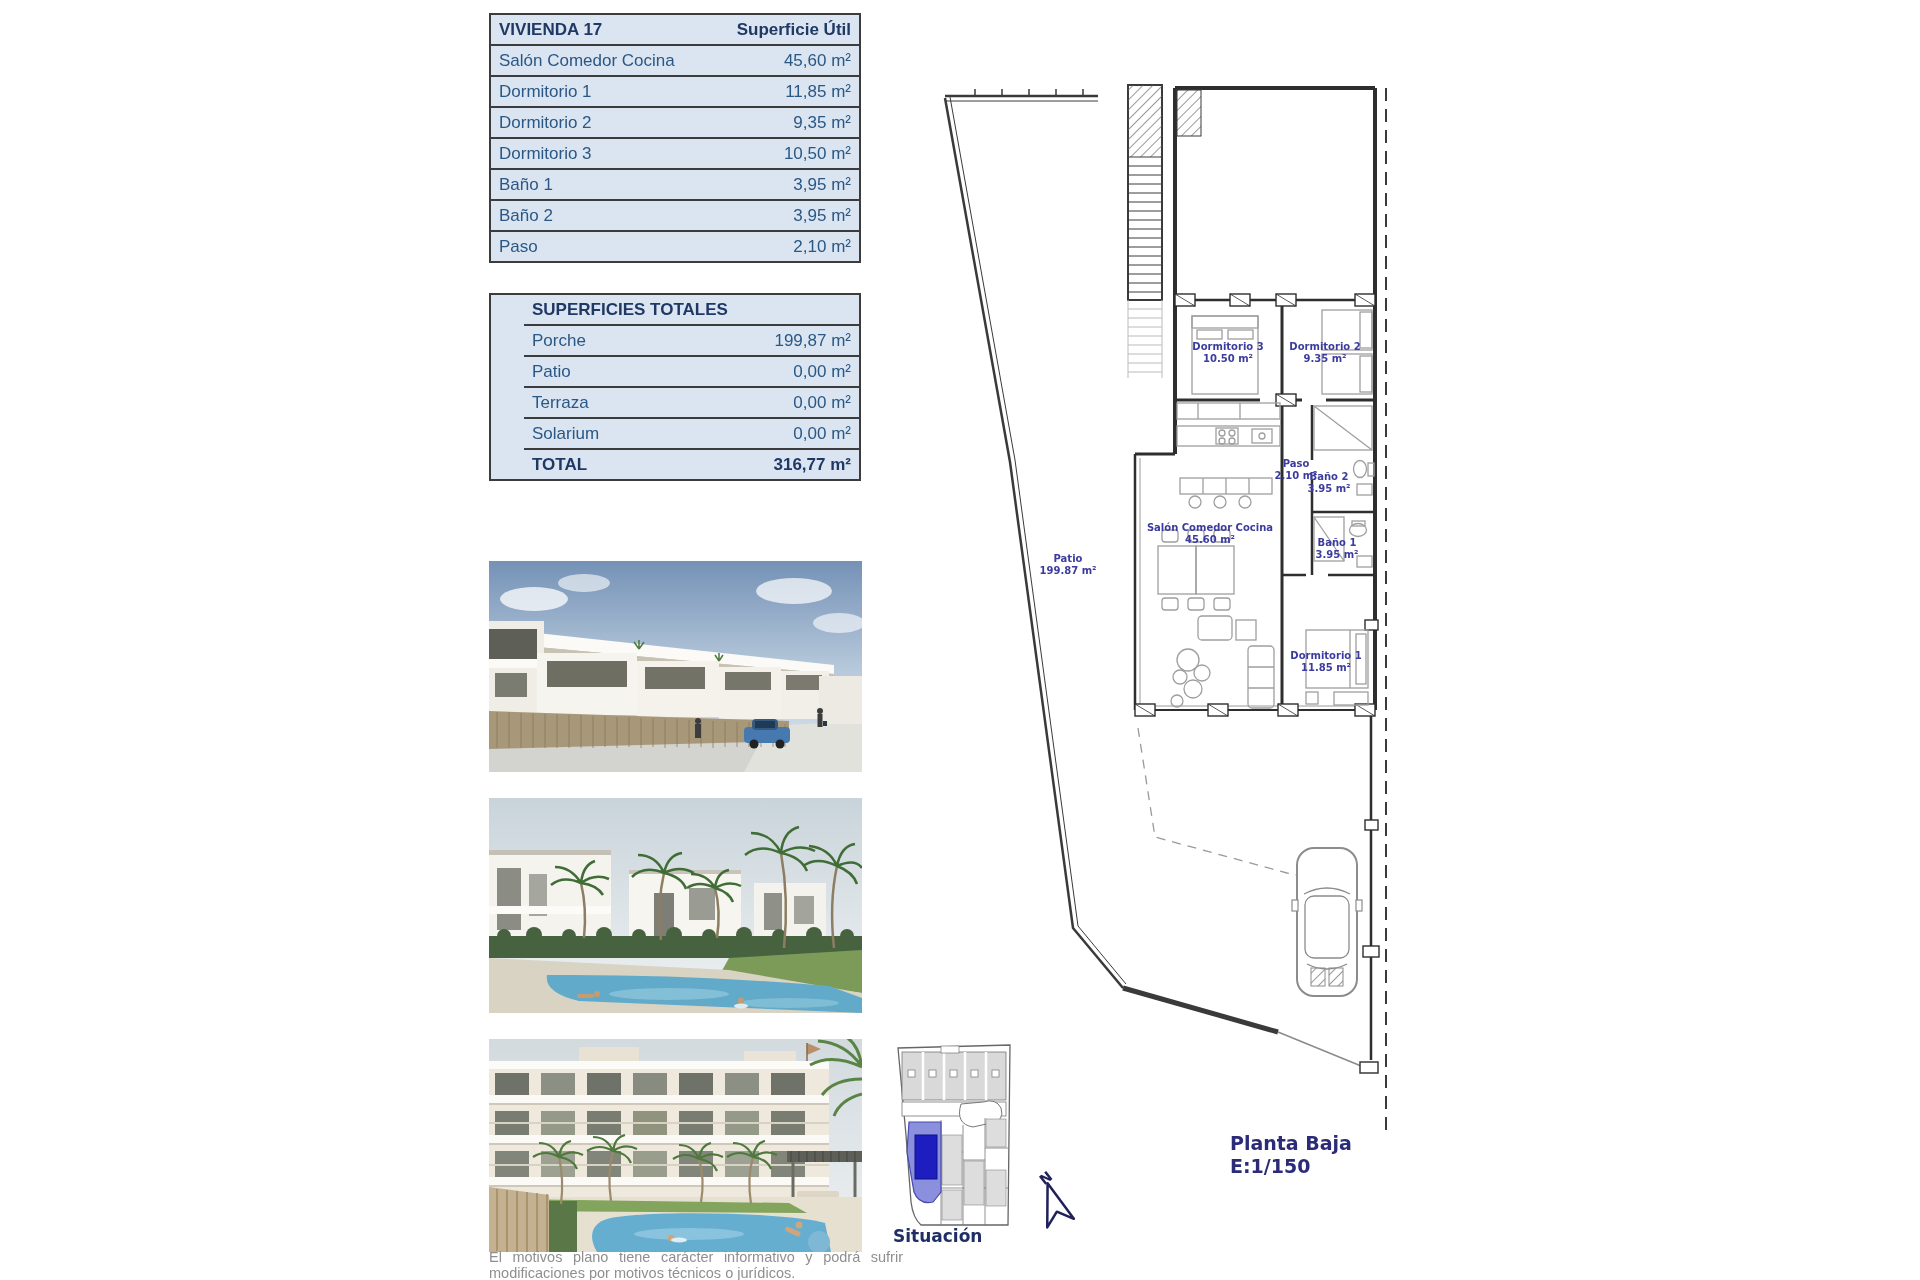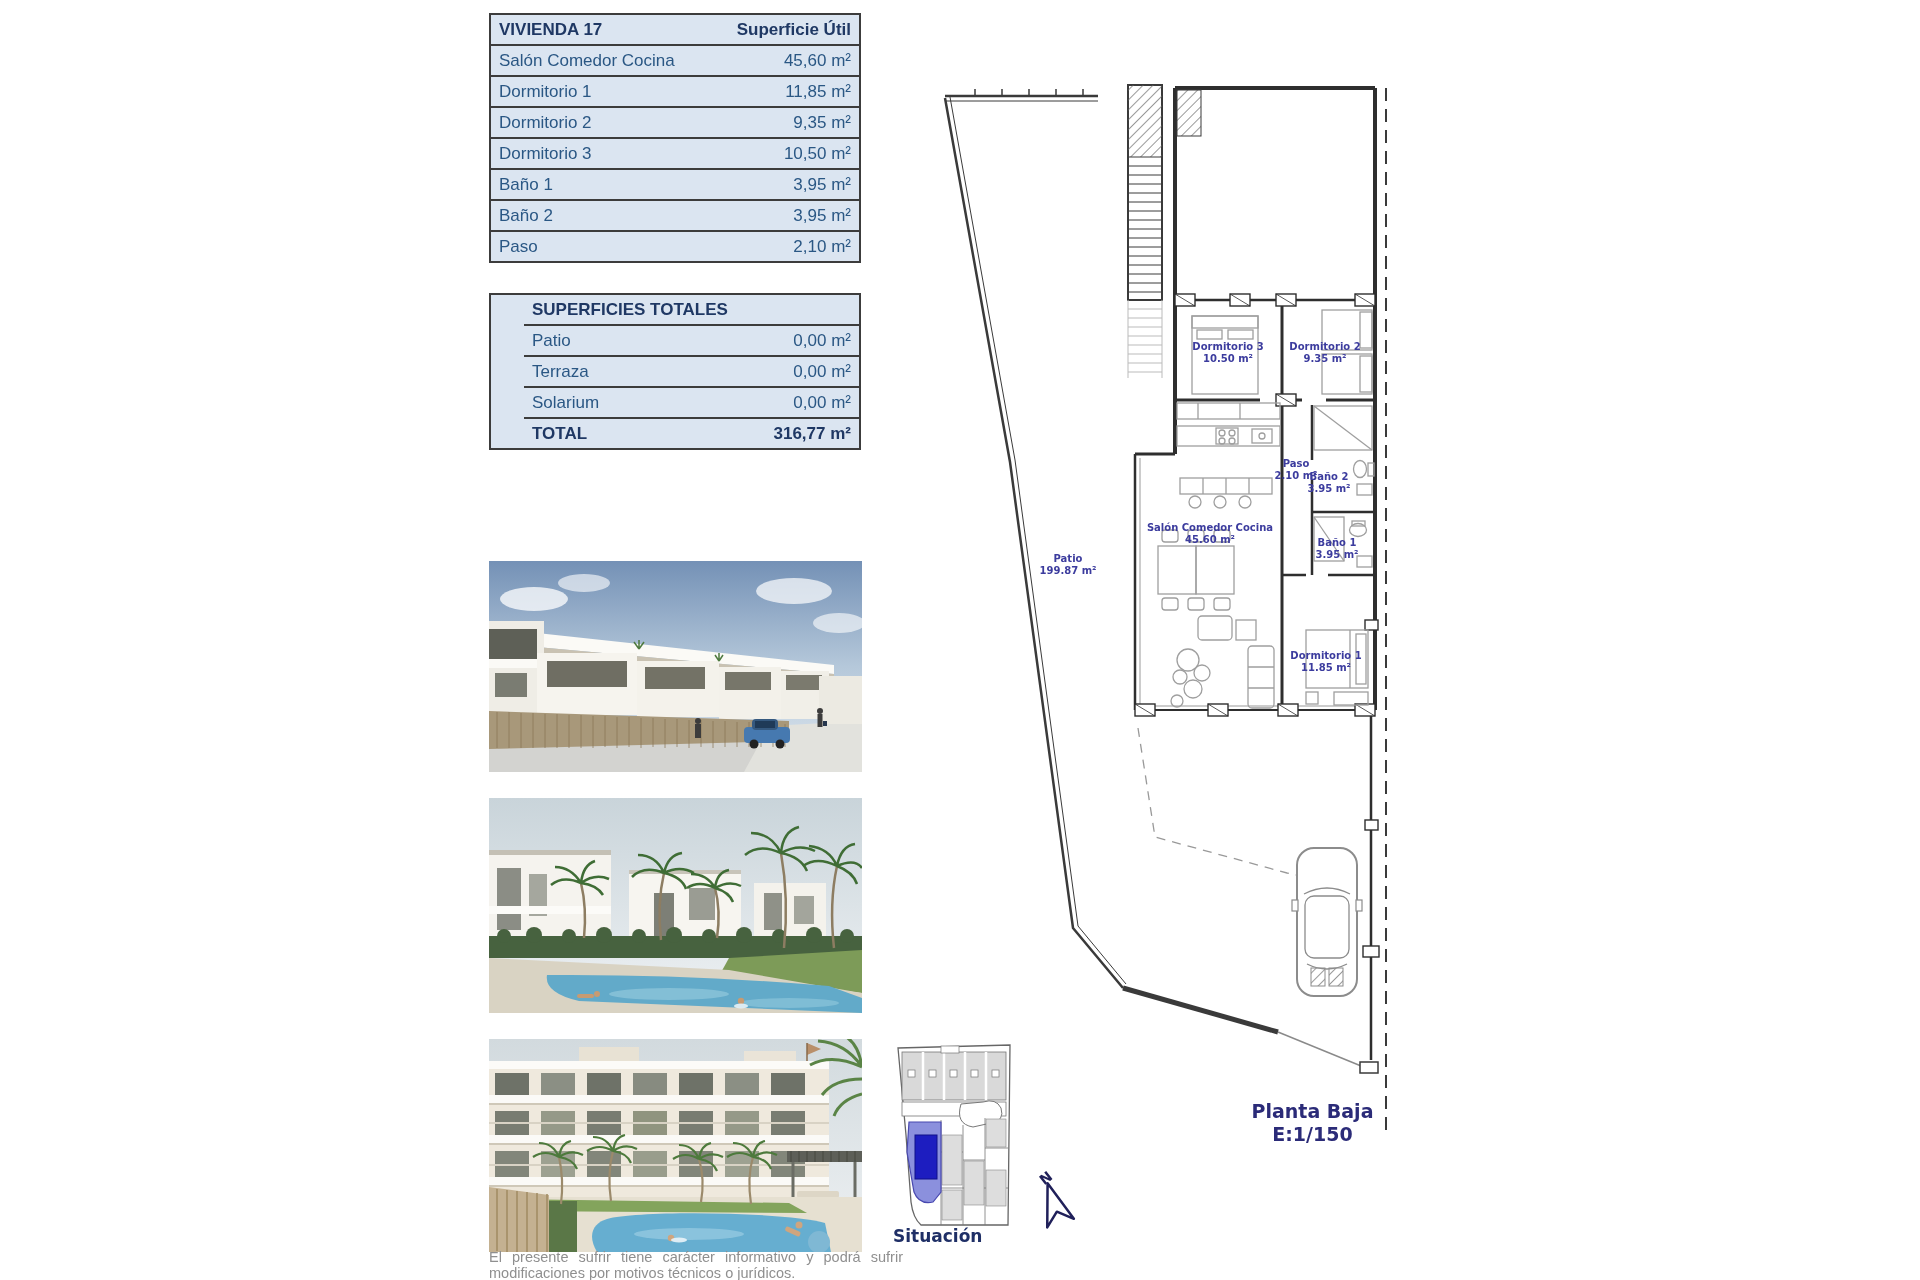--- a/index.html
+++ b/index.html
@@ -21,21 +21,21 @@
   .photo svg{display:block;}
   .p1{top:561px;height:211px;}
   .p2{top:798px;height:215px;}
   .p3{top:1039px;height:213px;}
   
   .plan{position:absolute;left:930px;top:60px;width:480px;height:1080px;}
   .plan svg.plan-svg{position:absolute;left:0;top:0;}
   .rlabel{position:absolute;text-align:center;font-family:"DejaVu Sans",sans-serif;
           font-size:10px;font-weight:bold;color:#3c3c9e;line-height:12px;}
   .rlabel span{display:block;}
-  .plan-caption{position:absolute;left:300px;top:1040px;width:165px;text-align:center;
+  .plan-caption{position:absolute;left:300px;top:1072px;width:165px;text-align:left;
           font-family:"DejaVu Sans",sans-serif;font-size:19px;font-weight:bold;color:#2b2b78;line-height:23px;}
   .plan-caption div{white-space:nowrap;}
   
   .sitmap{position:absolute;left:893px;top:1040px;width:120px;height:190px;}
   .sit-label{position:absolute;left:893px;top:1226px;width:170px;
           font-family:"DejaVu Sans",sans-serif;font-size:17px;font-weight:bold;color:#1f2f66;}
   .north{position:absolute;left:1033px;top:1168px;}
   
   .disclaimer{position:absolute;left:489px;top:1249px;width:414px;color:#8f8f8f;
           font-size:14.5px;line-height:16px;}
@@ -78,20 +78,24 @@
     <div class="trow">
         <span class="lab">Paso</span>
         <span class="val">2,10 m²</span>
       </div>
   </div>
 
   <div class="tbl tbl2">
     <div class="trow head">
       <span class="lab">SUPERFICIES TOTALES</span>
     </div>
+    <div class="trow">
+        <span class="lab">Porche</span>
+        <span class="val">199,87 m²</span>
+      </div>
     <div class="trow">
         <span class="lab">Patio</span>
         <span class="val">0,00 m²</span>
       </div>
     <div class="trow">
         <span class="lab">Terraza</span>
         <span class="val">0,00 m²</span>
       </div>
     <div class="trow">
         <span class="lab">Solarium</span>
@@ -565,17 +569,17 @@
   <div class="sit-label">Situación</div>
 
   <svg class="north" width="50" height="62" viewBox="0 0 50 62">
     <g transform="rotate(-18 22 38)">
       <polygon points="22,14 36,56 22,44 8,56" fill="#ffffff" stroke="#20205a" stroke-width="2.5" stroke-linejoin="round"></polygon>
     </g>
     <text x="8" y="16" transform="rotate(-38 12 12)" font-family="DejaVu Sans, sans-serif" font-size="14" font-weight="bold" fill="#20205a">N</text>
   </svg>
 
   <div class="disclaimer">
-    <div class="j">El presente sufrir tiene carácter informativo y podrá sufrir</div>
+    <div class="j">El motivos plano tiene carácter informativo y podrá sufrir</div>
     <div>modificaciones por motivos técnicos o jurídicos.</div>
   </div>
 
 </div>
 
 </body></html>

